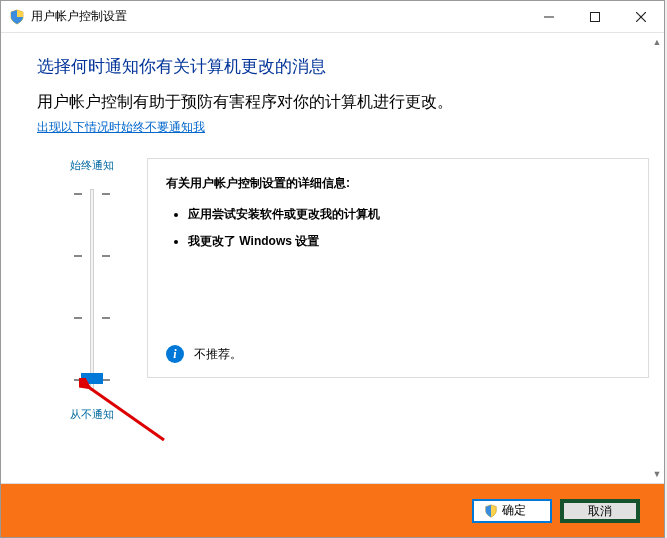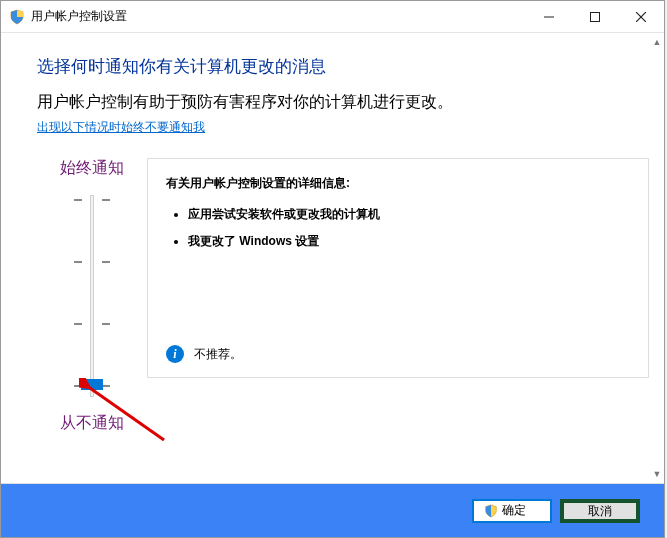--- a/index.html
+++ b/index.html
@@ -8,33 +8,33 @@
     .titlebar { height: 32px; background: #fff; display: flex; align-items: center; border-bottom: 1px solid #e5e5e5; }
     .titlebar .icon-wrap { margin: 0 6px 0 8px; display: flex; align-items: center; }
     .titlebar .title { font-size: 12px; color: #000; flex: 1; }
     .titlebar .ctrl { width: 46px; height: 32px; display: flex; align-items: center; justify-content: center; color: #222; }
     .content { flex: 1; padding: 22px 15px 0 36px; position: relative; overflow: hidden; }
     .page-title { font-size: 17px; color: #003399; font-weight: 400; margin-bottom: 14px; }
     .desc { font-size: 16px; color: #000; margin-bottom: 4px; }
     .link { font-size: 12px; color: #0066cc; text-decoration: underline; cursor: pointer; display: inline-block; }
     .body-area { display: flex; margin-top: 22px; }
     .slider-col { width: 110px; display: flex; flex-direction: column; align-items: center; }
-    .slider-top-label, .slider-bottom-label { font-size: 16px; color: #701a75; }
+    .slider-top-label, .slider-bottom-label { font-size: 11px; color: #0369a1; }
     .slider-track-wrap { position: relative; height: 214px; width: 60px; margin: 10px 0; }
     .slider-track { position: absolute; left: 50%; top: 6px; bottom: 6px; width: 4px; background: #f3f3f3; border: 1px solid #d0d0d0; transform: translateX(-50%); }
     .tick { position: absolute; width: 8px; height: 2px; background: #888; left: 12px; }
     .tick.right { left: auto; right: 12px; }
     .thumb { position: absolute; width: 22px; height: 11px; background: #0078d7; left: 50%; transform: translateX(-50%); cursor: pointer; }
     .info-box { flex: 1; border: 1px solid #ddd; height: 220px; padding: 16px 18px; font-size: 12px; position: relative; }
     .info-title { font-weight: 700; font-size: 12px; margin-bottom: 14px; }
     .info-box ul { list-style: disc; padding-left: 22px; font-weight: bold; }
     .info-box li { margin-bottom: 10px; font-size: 12px; }
     .reco-row { position: absolute; bottom: 14px; left: 18px; display: flex; align-items: center; gap: 10px; font-size: 12px; }
     .info-icon-circle { width: 18px; height: 18px; border-radius: 50%; background: #0078d7; color: #fff; display: flex; align-items: center; justify-content: center; font-size: 12px; font-weight: 700; font-style: italic; font-family: Georgia, serif; }
-    .footer { height: 54px; background: #3b82f6; border-top: 1px solid #ddd; display: flex; align-items: center; justify-content: flex-end; padding-right: 24px; gap: 8px; position: relative; }
+    .footer { height: 54px; background: #f97316; border-top: 1px solid #ddd; display: flex; align-items: center; justify-content: flex-end; padding-right: 24px; gap: 8px; position: relative; }
     .btn { min-width: 80px; height: 24px; background: #e1e1e1; border: 4px solid #14532d; font-size: 12px; padding: 0 14px; cursor: pointer; }
     .btn.primary { background: #fff; border: 2px solid #0078d7; display: flex; align-items: center; gap: 4px; padding: 0 10px; }
     .arrow { position: absolute; pointer-events: none; }
     .watermark { position: absolute; right: 14px; bottom: 60px; opacity: 0.55; }
     .scrollbar { position: absolute; right: 2px; top: 34px; bottom: 56px; width: 16px; }
     .sb-arrow { position: absolute; left: 0; width: 16px; height: 16px; display: flex; align-items: center; justify-content: center; color: #777; font-size: 9px; }
   </style>
 </head>
 <body>
 

